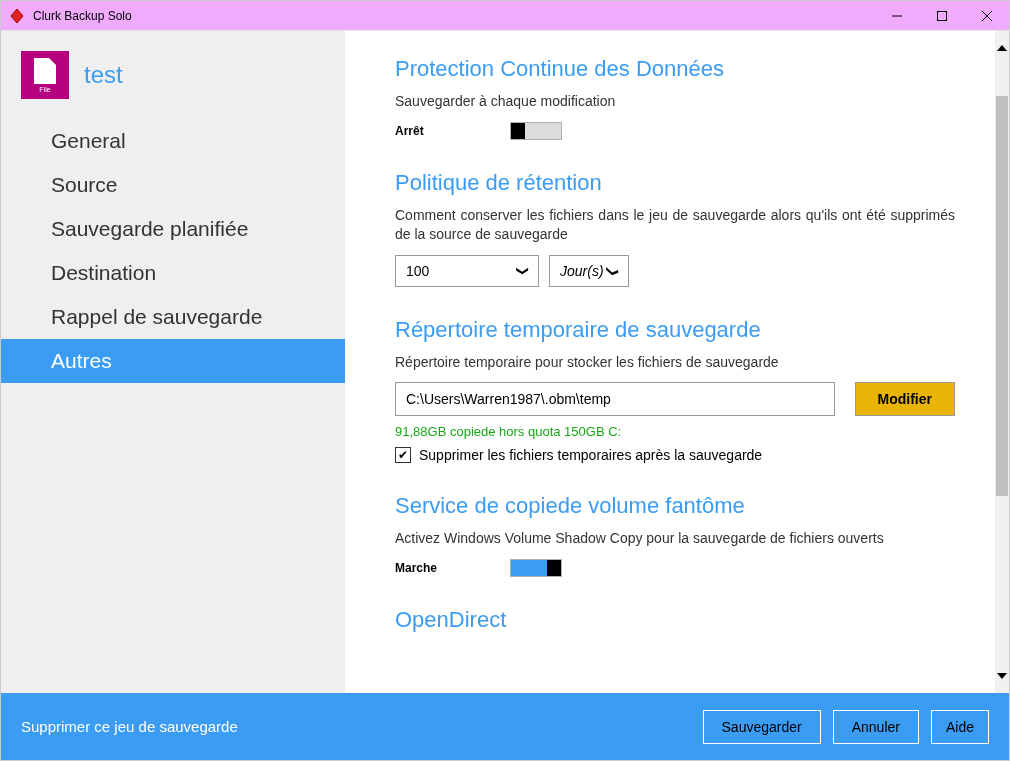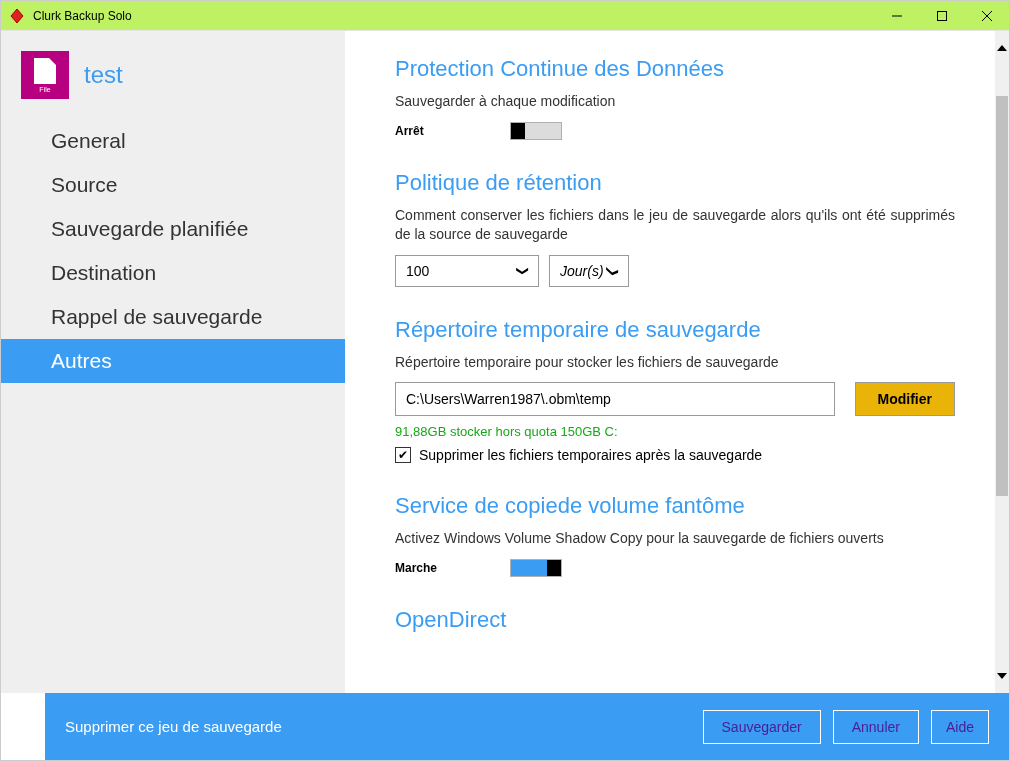--- a/index.html
+++ b/index.html
@@ -1,20 +1,20 @@
 <!DOCTYPE html>
 <html><head>
   <meta charset="utf-8">
   <style>
     * { box-sizing: border-box; margin: 0; padding: 0; }
     body { font-family: "Segoe UI", Arial, sans-serif; background: #fff; width: 1010px; height: 761px; overflow: hidden; }
     
     .window { width: 1010px; height: 761px; display: flex; flex-direction: column; border: 1px solid #ccc; }
     
-    .titlebar { height: 30px; display: flex; align-items: center; border-bottom: 1px solid #e5e5e5; background: #bef264; }
+    .titlebar { height: 30px; display: flex; align-items: center; border-bottom: 1px solid #e5e5e5; background: #f0abfc; }
     .titlebar-icon { width: 16px; height: 16px; margin: 0 8px; }
     .titlebar-title { font-size: 12px; flex: 1; }
     .titlebar-controls { display: flex; }
     .titlebar-btn { width: 45px; height: 29px; display: flex; align-items: center; justify-content: center; font-size: 14px; cursor: pointer; }
     
     .body { flex: 1; display: flex; overflow: hidden; }
     
     .sidebar { width: 344px; background: #efefef; padding-top: 20px; }
     .sidebar-header { display: flex; align-items: center; padding: 0 4px 10px 20px; margin-bottom: 10px; }
     .file-icon-box { width: 48px; height: 48px; background: #b6007f; display: flex; flex-direction: column; align-items: center; justify-content: center; }
@@ -52,24 +52,24 @@
     .select-unit { width: 80px; font-style: italic; }
     
     .input-row { display: flex; gap: 20px; margin-bottom: 8px; }
     .text-input { flex: 1; border: 1px solid #999; padding: 8px 10px; font-size: 14px; font-family: inherit; }
     .mod-btn { background: #eab308; border: 1px solid #999; padding: 8px 22px; font-size: 14px; font-weight: bold; cursor: pointer; }
     
     .free-space { color: #17a817; font-size: 13px; margin-bottom: 8px; }
     .checkbox-row { display: flex; align-items: center; gap: 8px; font-size: 14px; margin-bottom: 30px; }
     .checkbox { width: 16px; height: 16px; border: 1px solid #333; display: flex; align-items: center; justify-content: center; cursor: pointer; font-size: 12px; }
     
-    .footer { height: 67px; background: #3a9cf2; display: flex; align-items: center; padding: 0 20px; margin-left: 44px; }
+    .footer { height: 67px; background: #3a9cf2; display: flex; align-items: center; padding: 0 20px; }
     .footer-link { color: #fff; font-size: 15px; cursor: pointer; flex: 1; }
     .footer-buttons { display: flex; gap: 12px; }
-    .footer-btn { border: 1px solid #fff; color: #4c1d95; background: transparent; padding: 8px 18px; font-size: 14px; cursor: pointer; font-family: inherit; }
+    .footer-btn { border: 1px solid #fff; color: #000000; background: transparent; padding: 8px 18px; font-size: 14px; cursor: pointer; font-family: inherit; }
     .footer-btn.aide { padding: 8px 14px; }
   </style>
 </head>
 <body>
 
 <div class="window">
   <div class="titlebar">
     <svg class="titlebar-icon" viewBox="0 0 16 16">
         <path d="M8 1 L14 8 L8 15 L2 8 Z" fill="#d22" stroke="#a00" stroke-width="1"></path>
       </svg>
@@ -135,21 +135,21 @@
             <span class="chev" style="transform: rotate(90deg); display: inline-block;">❯</span>
           </div>
         </div>
 
         <div class="section-title">Répertoire temporaire de sauvegarde</div>
         <div class="section-desc">Répertoire temporaire pour stocker les fichiers de sauvegarde</div>
         <div class="input-row">
           <input class="text-input" type="text" value="C:\Users\Warren1987\.obm\temp" style="">
           <button class="mod-btn">Modifier</button>
         </div>
-        <div class="free-space">91,88GB stocker hors quota 150GB C:</div>
+        <div class="free-space">91,88GB copiede hors quota 150GB C:</div>
         <div class="checkbox-row">
           <div class="checkbox">✔</div>
           <span>Supprimer les fichiers temporaires après la sauvegarde</span>
         </div>
 
         <div class="section-title">Service de copiede volume fantôme</div>
         <div class="section-desc">Activez Windows Volume Shadow Copy pour la sauvegarde de fichiers ouverts</div>
         <div class="toggle-row">
           <span class="toggle-label">Marche</span>
           <div class="toggle on">

